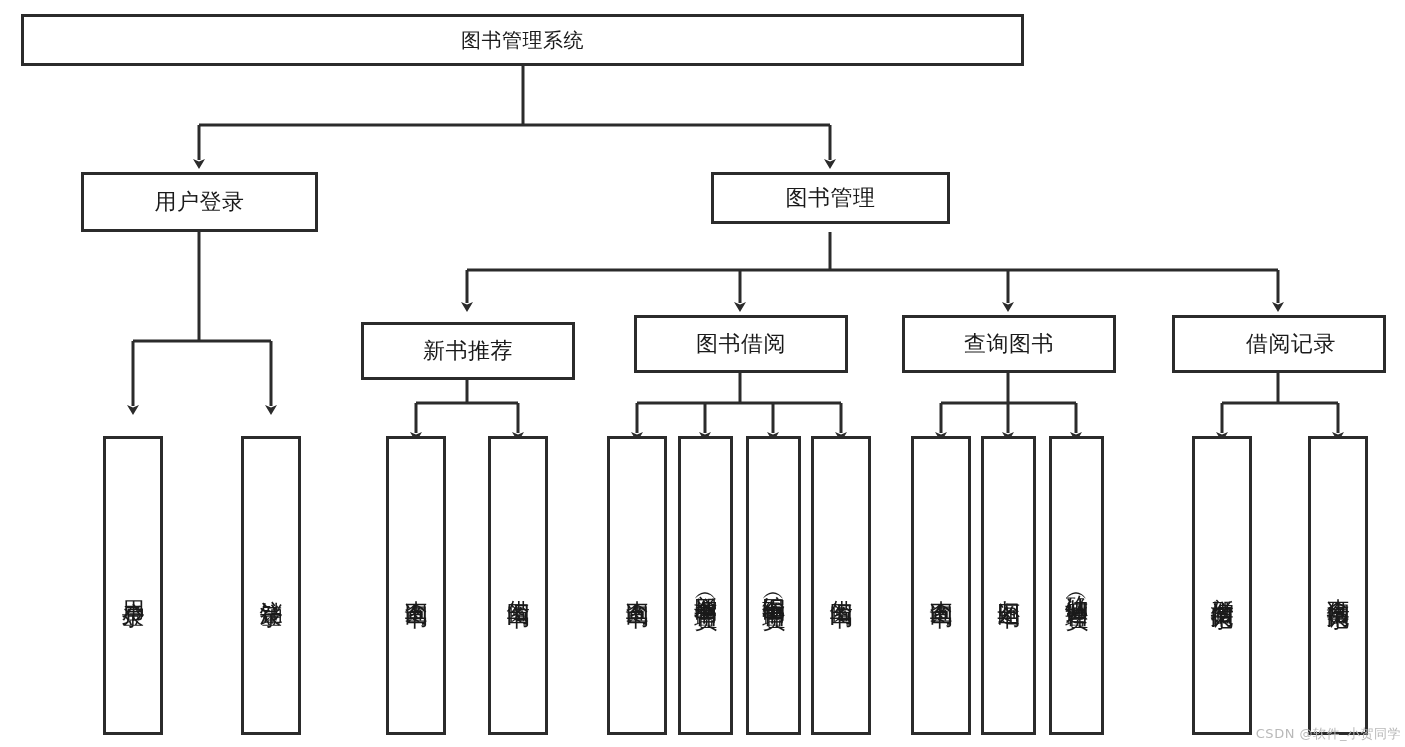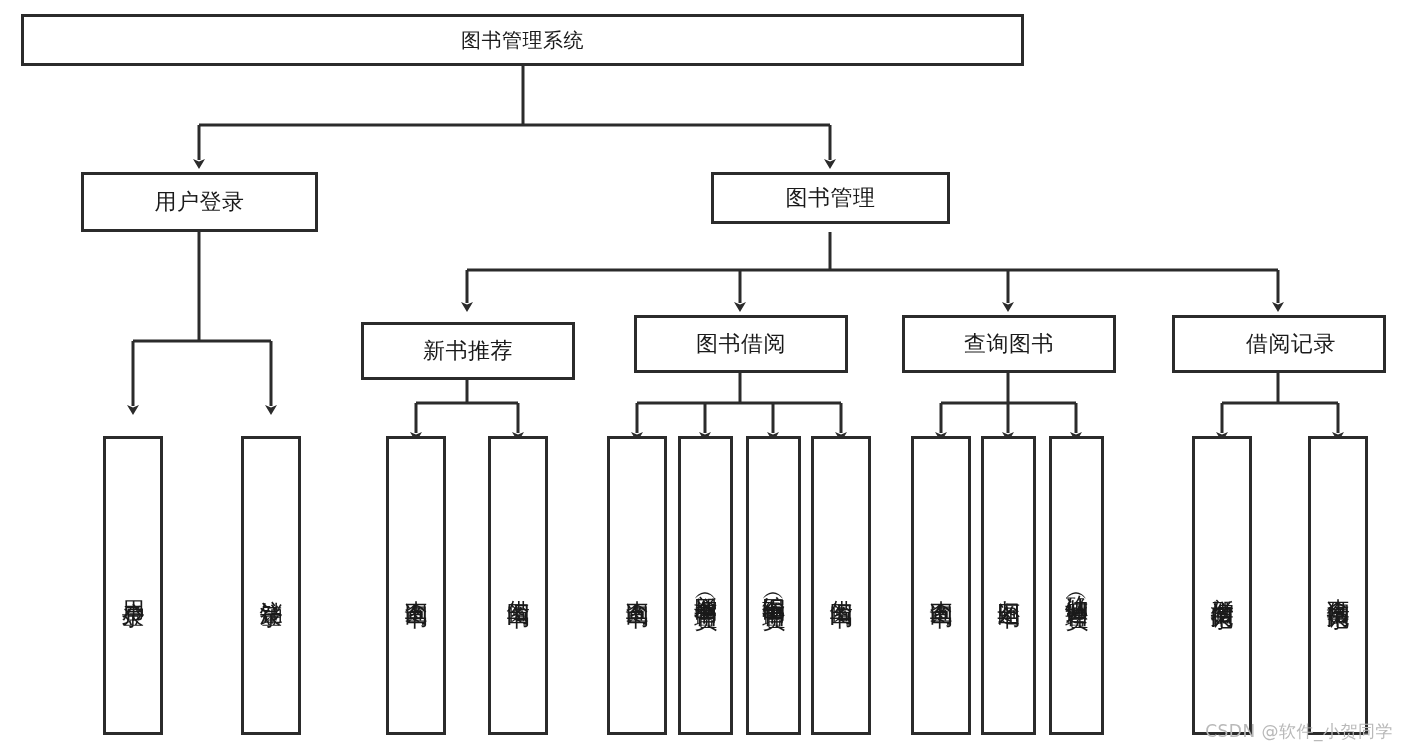--- a/index.html
+++ b/index.html
@@ -52,23 +52,23 @@
     font-size: 23px;
     letter-spacing: 2px;
     line-height: 1.1;
     max-height: 100%;
   }
   .node.root .label {
     font-size: 20px;
   }
   #watermark {
     position: absolute;
-    right: 12px;
+    right: 4px;
     bottom: 4px;
-    font-size: 17px;
+    font-size: 13px;
     color: #b9b9b9;
     letter-spacing: 0.5px;
     white-space: nowrap;
     font-family: "DejaVu Sans", "Liberation Sans", sans-serif;
     text-align: center;
   }
 </style>
 </head>
 <body>
 

